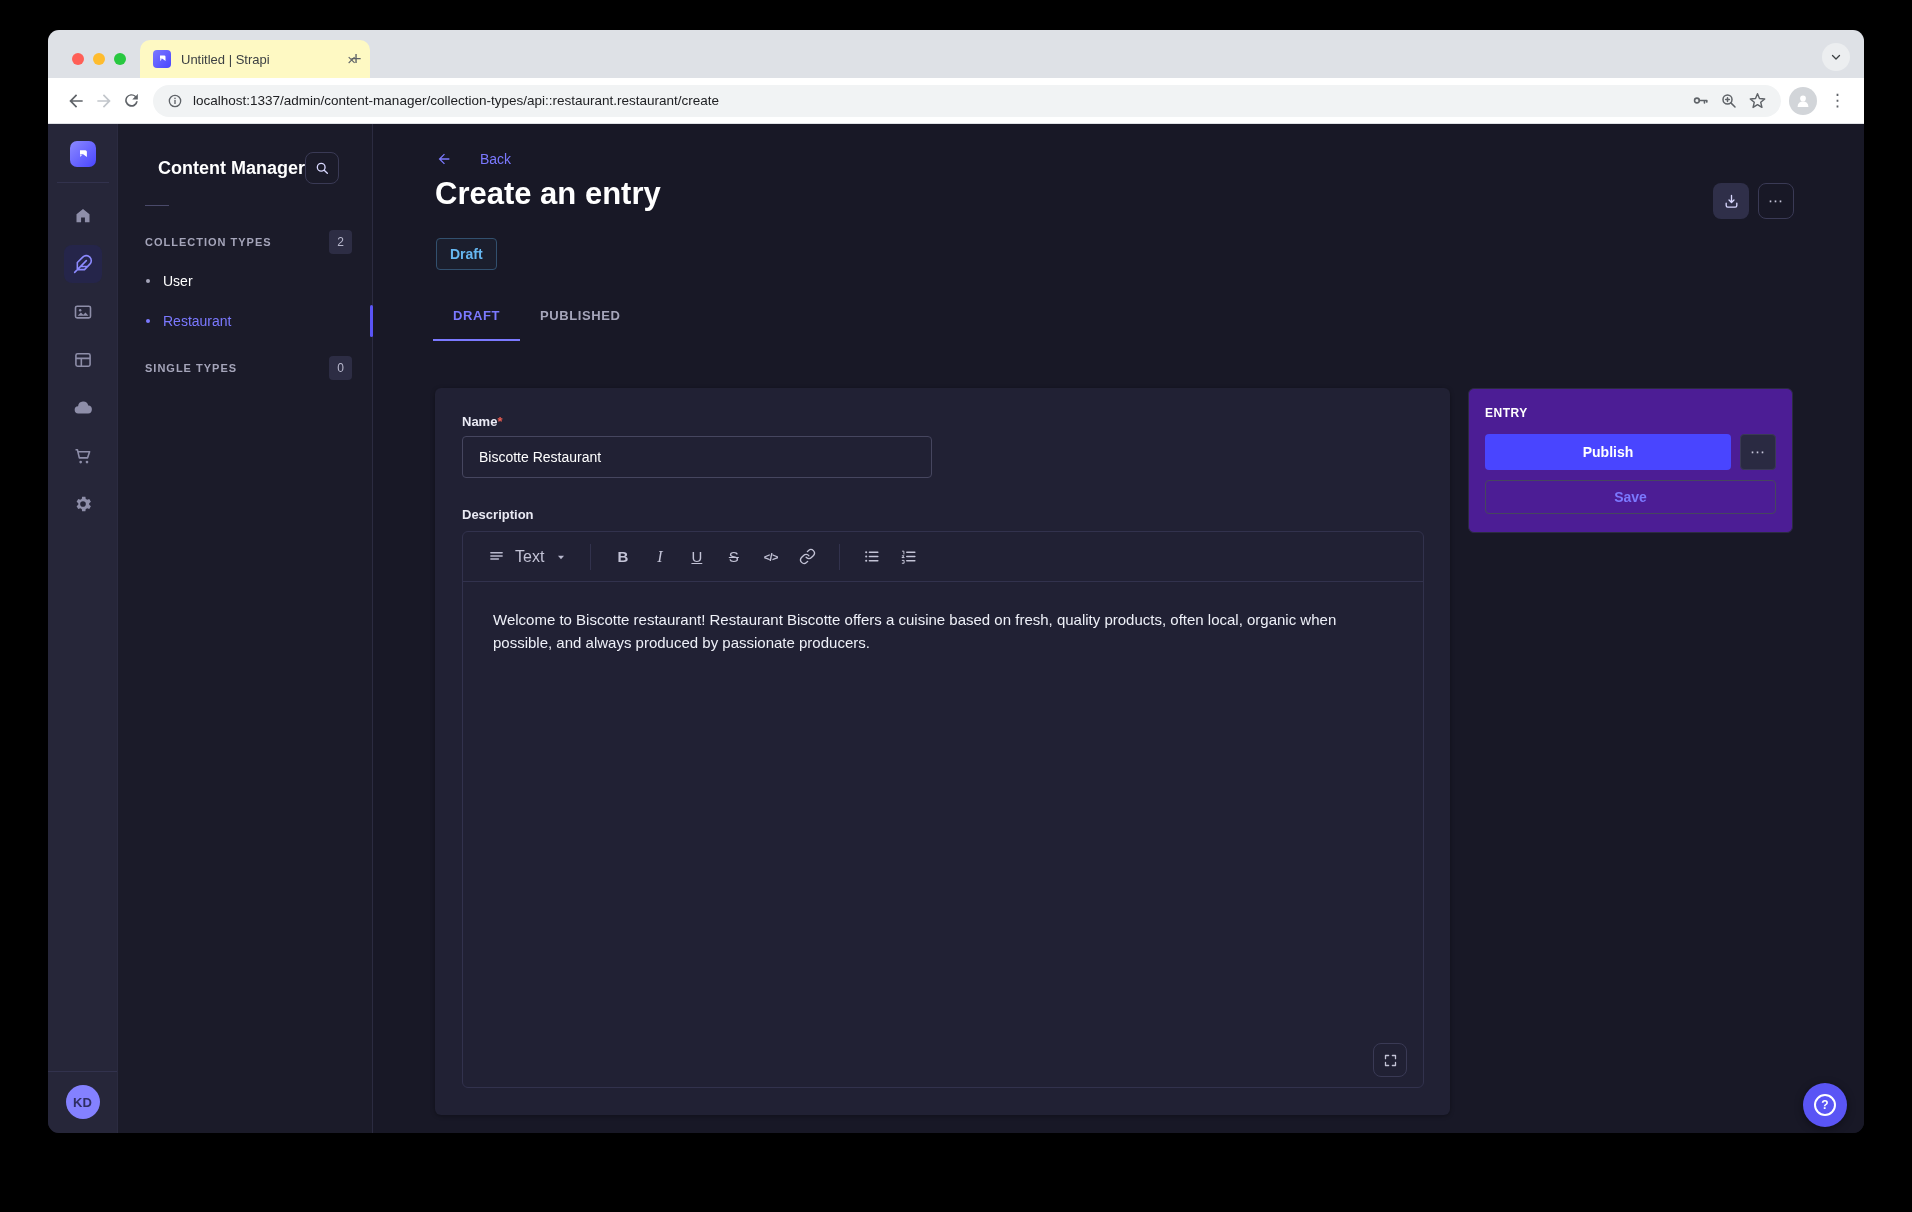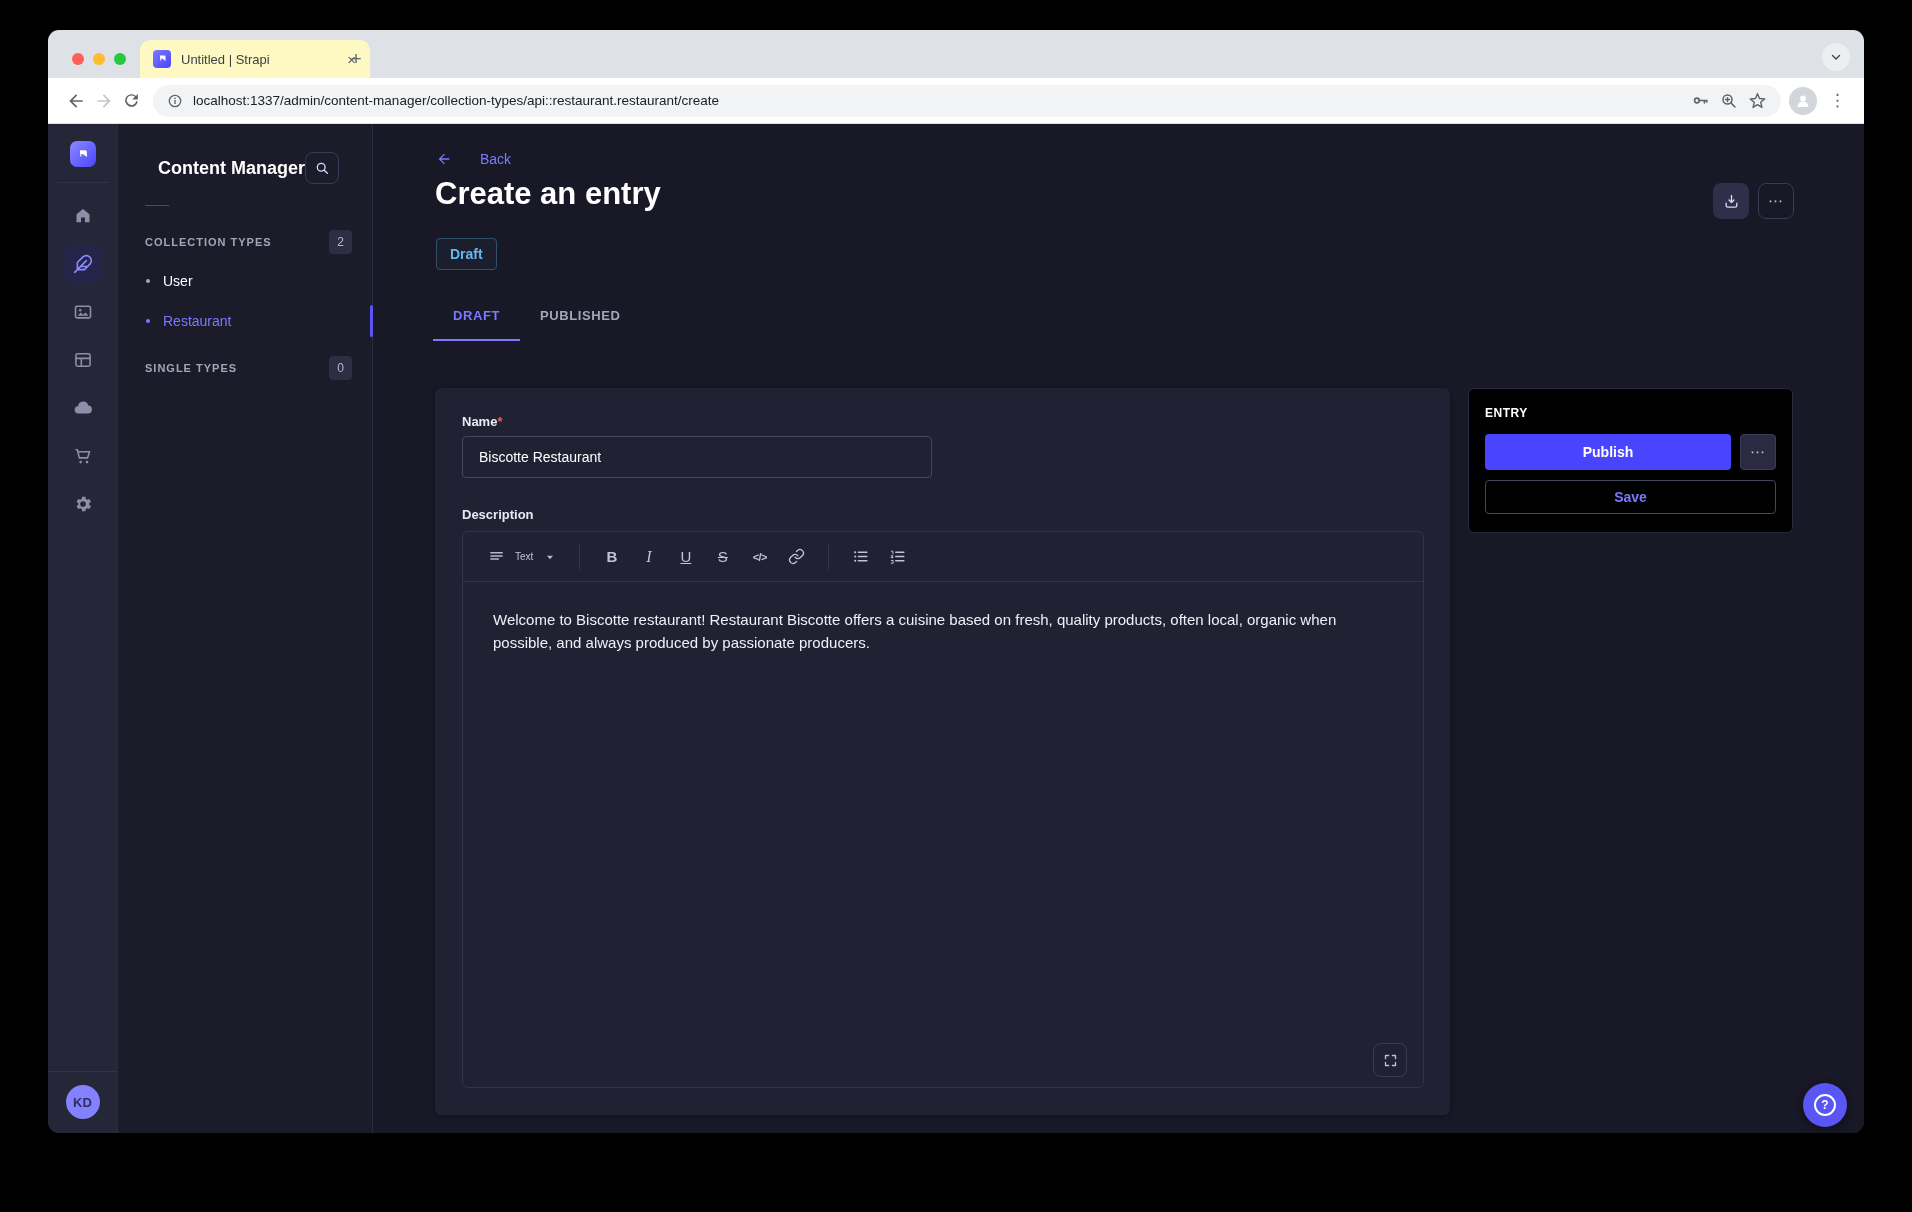--- a/index.html
+++ b/index.html
@@ -94,34 +94,34 @@
                box-shadow:0 1px 4px rgba(3,3,5,0.35); }
   .field-label { font-size:13px; font-weight:600; color:#eaeaf4; }
   .req { color:#ee5e52; }
   .text-input { display:block; margin-top:7px; width:470px; height:42px; background:#212134;
                 border:1px solid #46465f; border-radius:4px; color:#fff; font-size:14px; padding:0 16px; outline:none; }
   .desc-label { margin-top:29px; }
   .editor { margin-top:9px; width:962px; height:557px; border:1px solid #32324d; border-radius:6px;
             position:relative; display:flex; flex-direction:column; background:#212134; }
   .editor-toolbar { height:50px; border-bottom:1px solid #32324d; display:flex; align-items:center; padding:0 16px; flex:none; }
   .format-btn { display:flex; align-items:center; gap:11px; color:#b9b9cd; padding:0 10px; height:34px; border-radius:4px; }
-  .format-label { font-size:10px; color:#c3c3d6; }
+  .format-label { font-size:16px; color:#c3c3d6; }
   .tb-sep { width:1px; height:26px; background:#32324d; margin:0 13px; }
   .tb-btn { width:33px; height:33px; display:grid; place-items:center; color:#c3c3d6; font-size:15px;
             border-radius:4px; margin:0 2px; }
   .tb-bold { font-weight:800; }
   .tb-italic { font-style:italic; font-family:"Liberation Serif", serif; font-size:16px; }
   .tb-underline { text-decoration:underline; }
   .tb-strike { text-decoration:line-through; }
   .tb-code { font-size:11px; font-weight:700; letter-spacing:-0.5px; }
   .editor-body { flex:1; padding:26px 30px; font-size:15px; line-height:23px; color:#eef0f8; }
   .expand-btn { position:absolute; right:16px; bottom:10px; width:34px; height:34px; border:1px solid #3a3a55;
                 border-radius:8px; display:grid; place-items:center; color:#c3c3d6; background:#212134; }
 
-  .entry-panel { width:325px; height:145px; background:#000000; border:1px solid #2b2b40; border-radius:6px;
+  .entry-panel { width:325px; height:145px; background:#4c1d95; border:1px solid #2b2b40; border-radius:6px;
                  padding:17px 16px; }
   .entry-title { font-size:12px; font-weight:700; letter-spacing:0.5px; color:#fff; }
   .btn-row { display:flex; gap:9px; margin-top:14px; }
   .publish-btn { flex:1; height:36px; background:#4945ff; border:none; border-radius:4px; color:#fff;
                  font-weight:600; font-size:14px; display:grid; place-items:center; }
   .more-btn { width:36px; height:36px; background:#2a2a42; border:1px solid #3a3a55; border-radius:4px;
               display:grid; place-items:center; }
   .save-btn { margin-top:10px; width:100%; height:34px; background:transparent; border:1px solid #46465f;
               border-radius:4px; color:#7b79ff; font-weight:600; font-size:14px; display:grid; place-items:center; }
 

